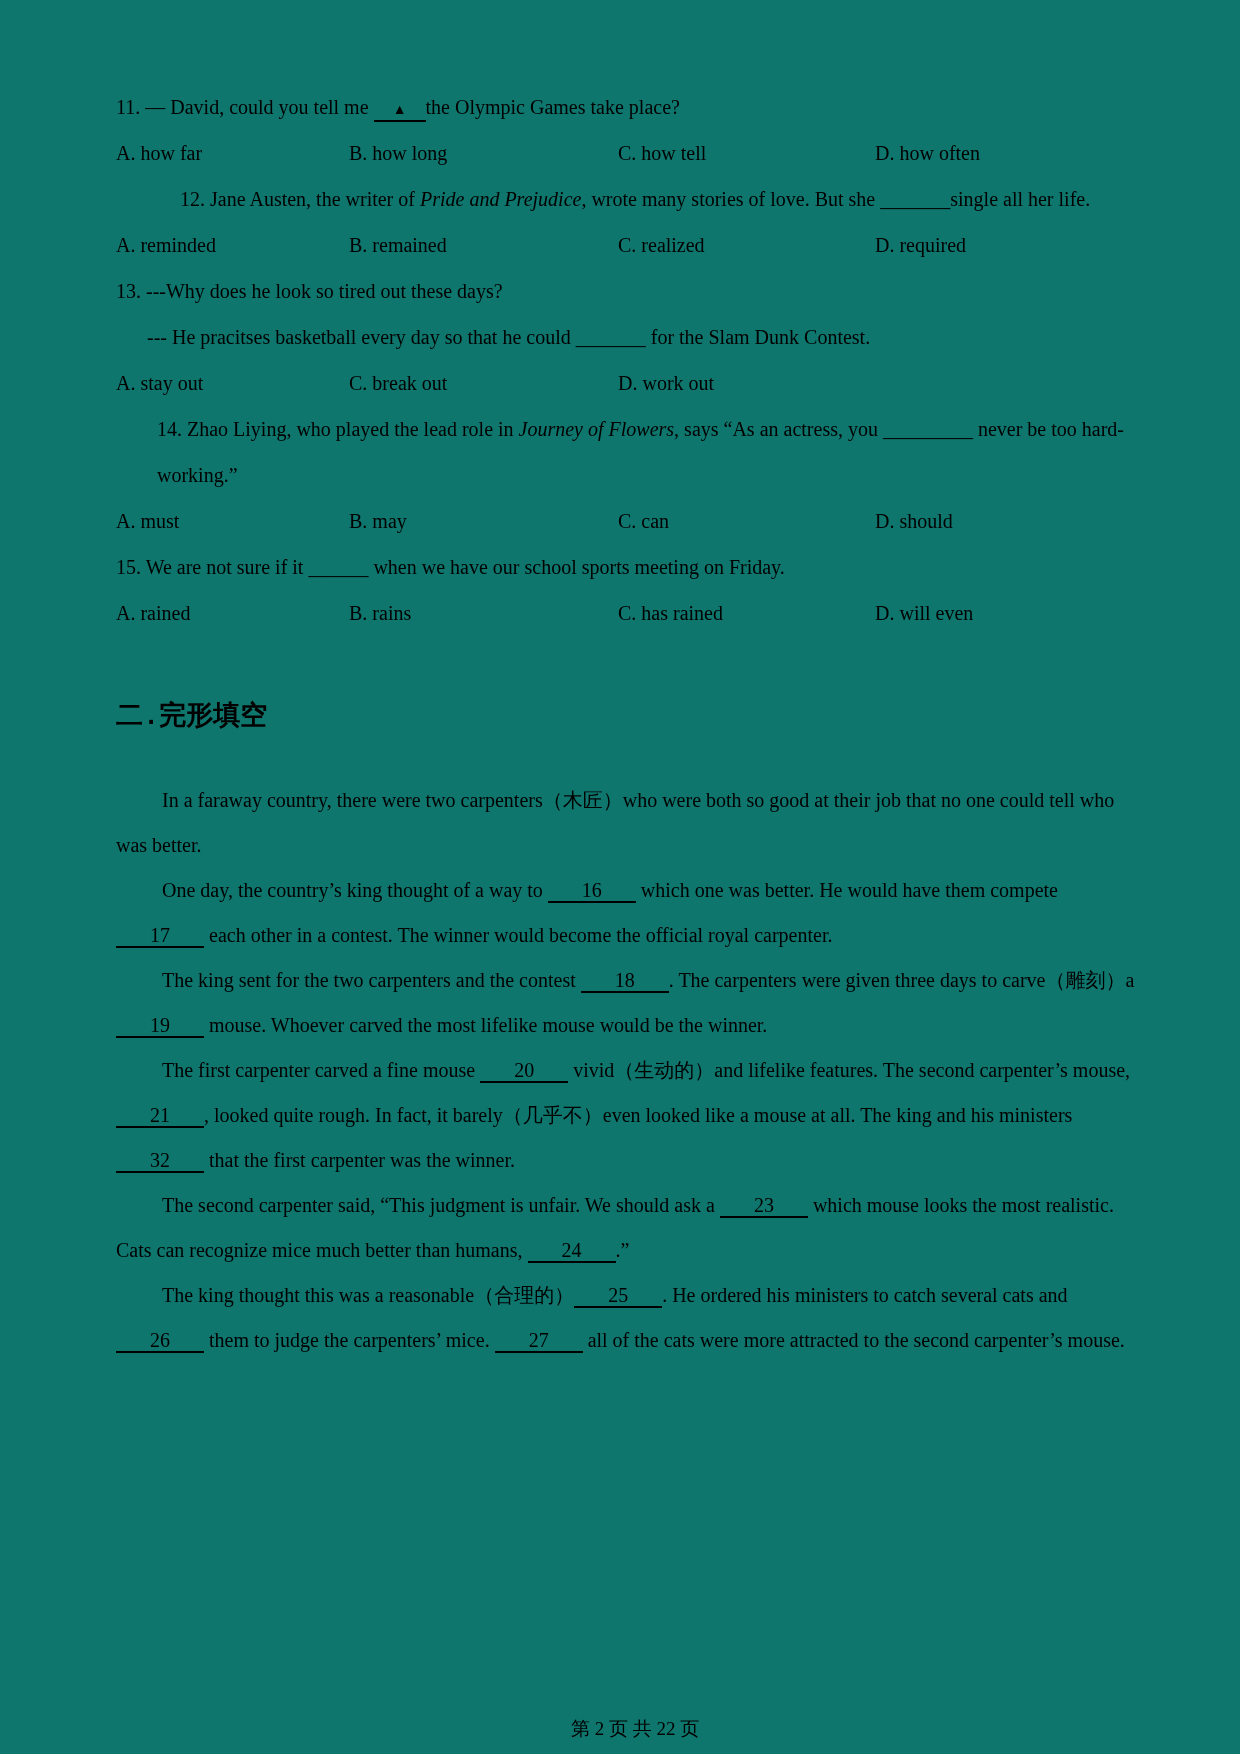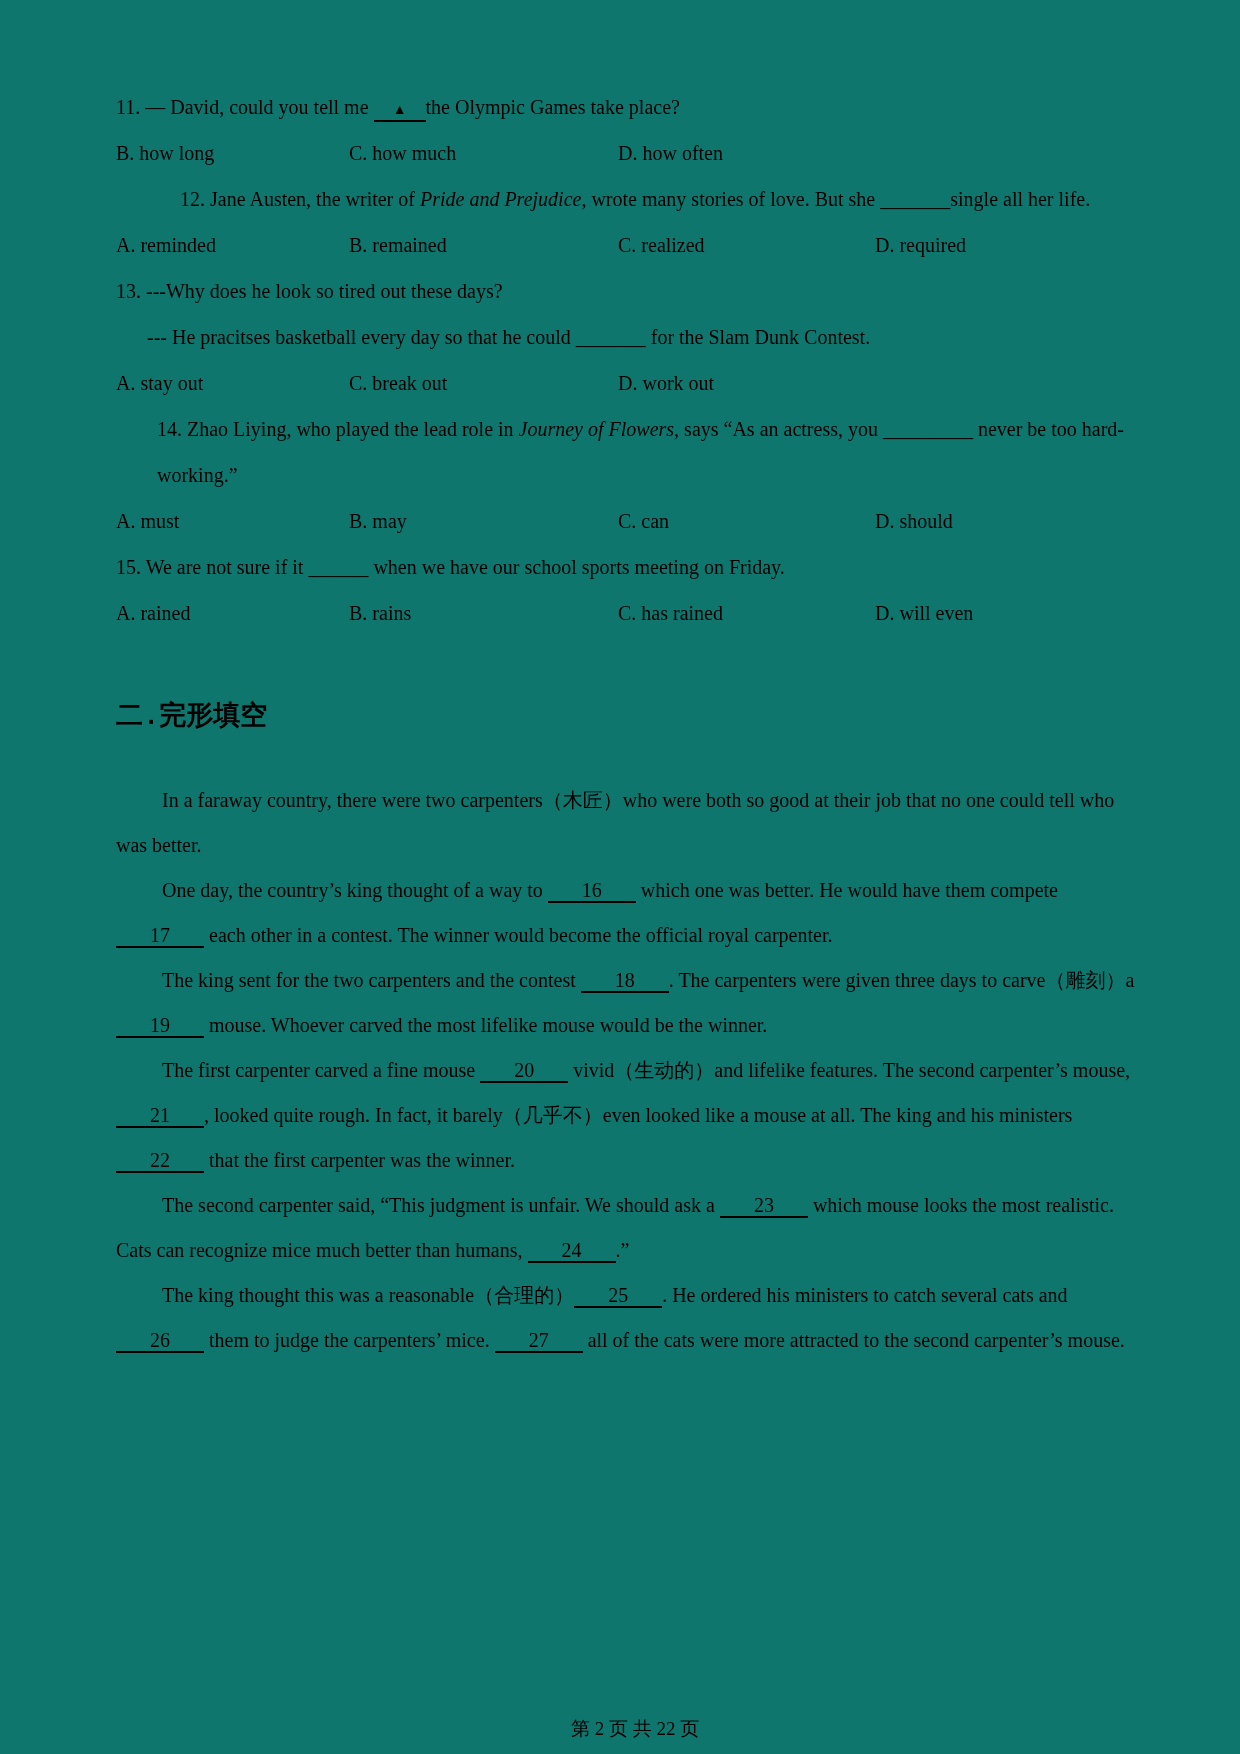--- a/index.html
+++ b/index.html
@@ -70,22 +70,23 @@
 </style>
 </head>
 <body>
 
 <div class="page">
 
   <div class="mcq">
 
     <div class="line"><span>11. — David, could you tell me </span><span class="blank-tri">▲</span><span>the Olympic Games take place?</span></div>
     <div class="opts">
+      <span>A. how far</span>
       <span>B. how long</span>
-      <span>C. how much</span>
+      <span>C. how tell</span>
       <span>D. how often</span>
     </div>
 
     <div class="line indent-q12"><span>12. Jane Austen, the writer of </span><i>Pride and Prejudice</i><span>, wrote many stories of love. But she _______single all her life.</span></div>
     <div class="opts">
       <span>A. reminded</span>
       <span>B. remained</span>
       <span>C. realized</span>
       <span>D. required</span>
     </div>
@@ -119,21 +120,21 @@
   <h2 class="sec-title">二.完形填空</h2>
 
   <div class="cloze">
 
     <p><span>In a faraway country, there were two carpenters（木匠）who were both so good at their job that no one could tell who was better.</span></p>
 
     <p><span>One day, the country’s king thought of a way to </span><span class="blank">16</span><span> which one was better. He would have them compete </span><span class="blank">17</span><span> each other in a contest. The winner would become the official royal carpenter.</span></p>
 
     <p><span>The king sent for the two carpenters and the contest </span><span class="blank">18</span><span>. The carpenters were given three days to carve（雕刻）a </span><span class="blank">19</span><span> mouse. Whoever carved the most lifelike mouse would be the winner.</span></p>
 
-    <p><span>The first carpenter carved a fine mouse </span><span class="blank">20</span><span> vivid（生动的）and lifelike features. The second carpenter’s mouse, </span><span class="blank">21</span><span>, looked quite rough. In fact, it barely（几乎不）even looked like a mouse at all. The king and his ministers </span><span class="blank">22</span><span> that the first carpenter was the winner.</span></p>
+    <p><span>The first carpenter carved a fine mouse </span><span class="blank">20</span><span> vivid（生动的）and lifelike features. The second carpenter’s mouse, </span><span class="blank">21</span><span>, looked quite rough. In fact, it barely（几乎不）even looked like a mouse at all. The king and his ministers </span><span class="blank">32</span><span> that the first carpenter was the winner.</span></p>
 
     <p><span>The second carpenter said, “This judgment is unfair. We should ask a </span><span class="blank">23</span><span> which mouse looks the most realistic. Cats can recognize mice much better than humans, </span><span class="blank">24</span><span>.”</span></p>
 
     <p><span>The king thought this was a reasonable（合理的）</span><span class="blank">25</span><span>. He ordered his ministers to catch several cats and </span><span class="blank">26</span><span> them to judge the carpenters’ mice. </span><span class="blank">27</span><span> all of the cats were more attracted to the second carpenter’s mouse.</span></p>
 
   </div>
 
   <div class="footer">第 2 页 共 22 页</div>
 
 </div>

